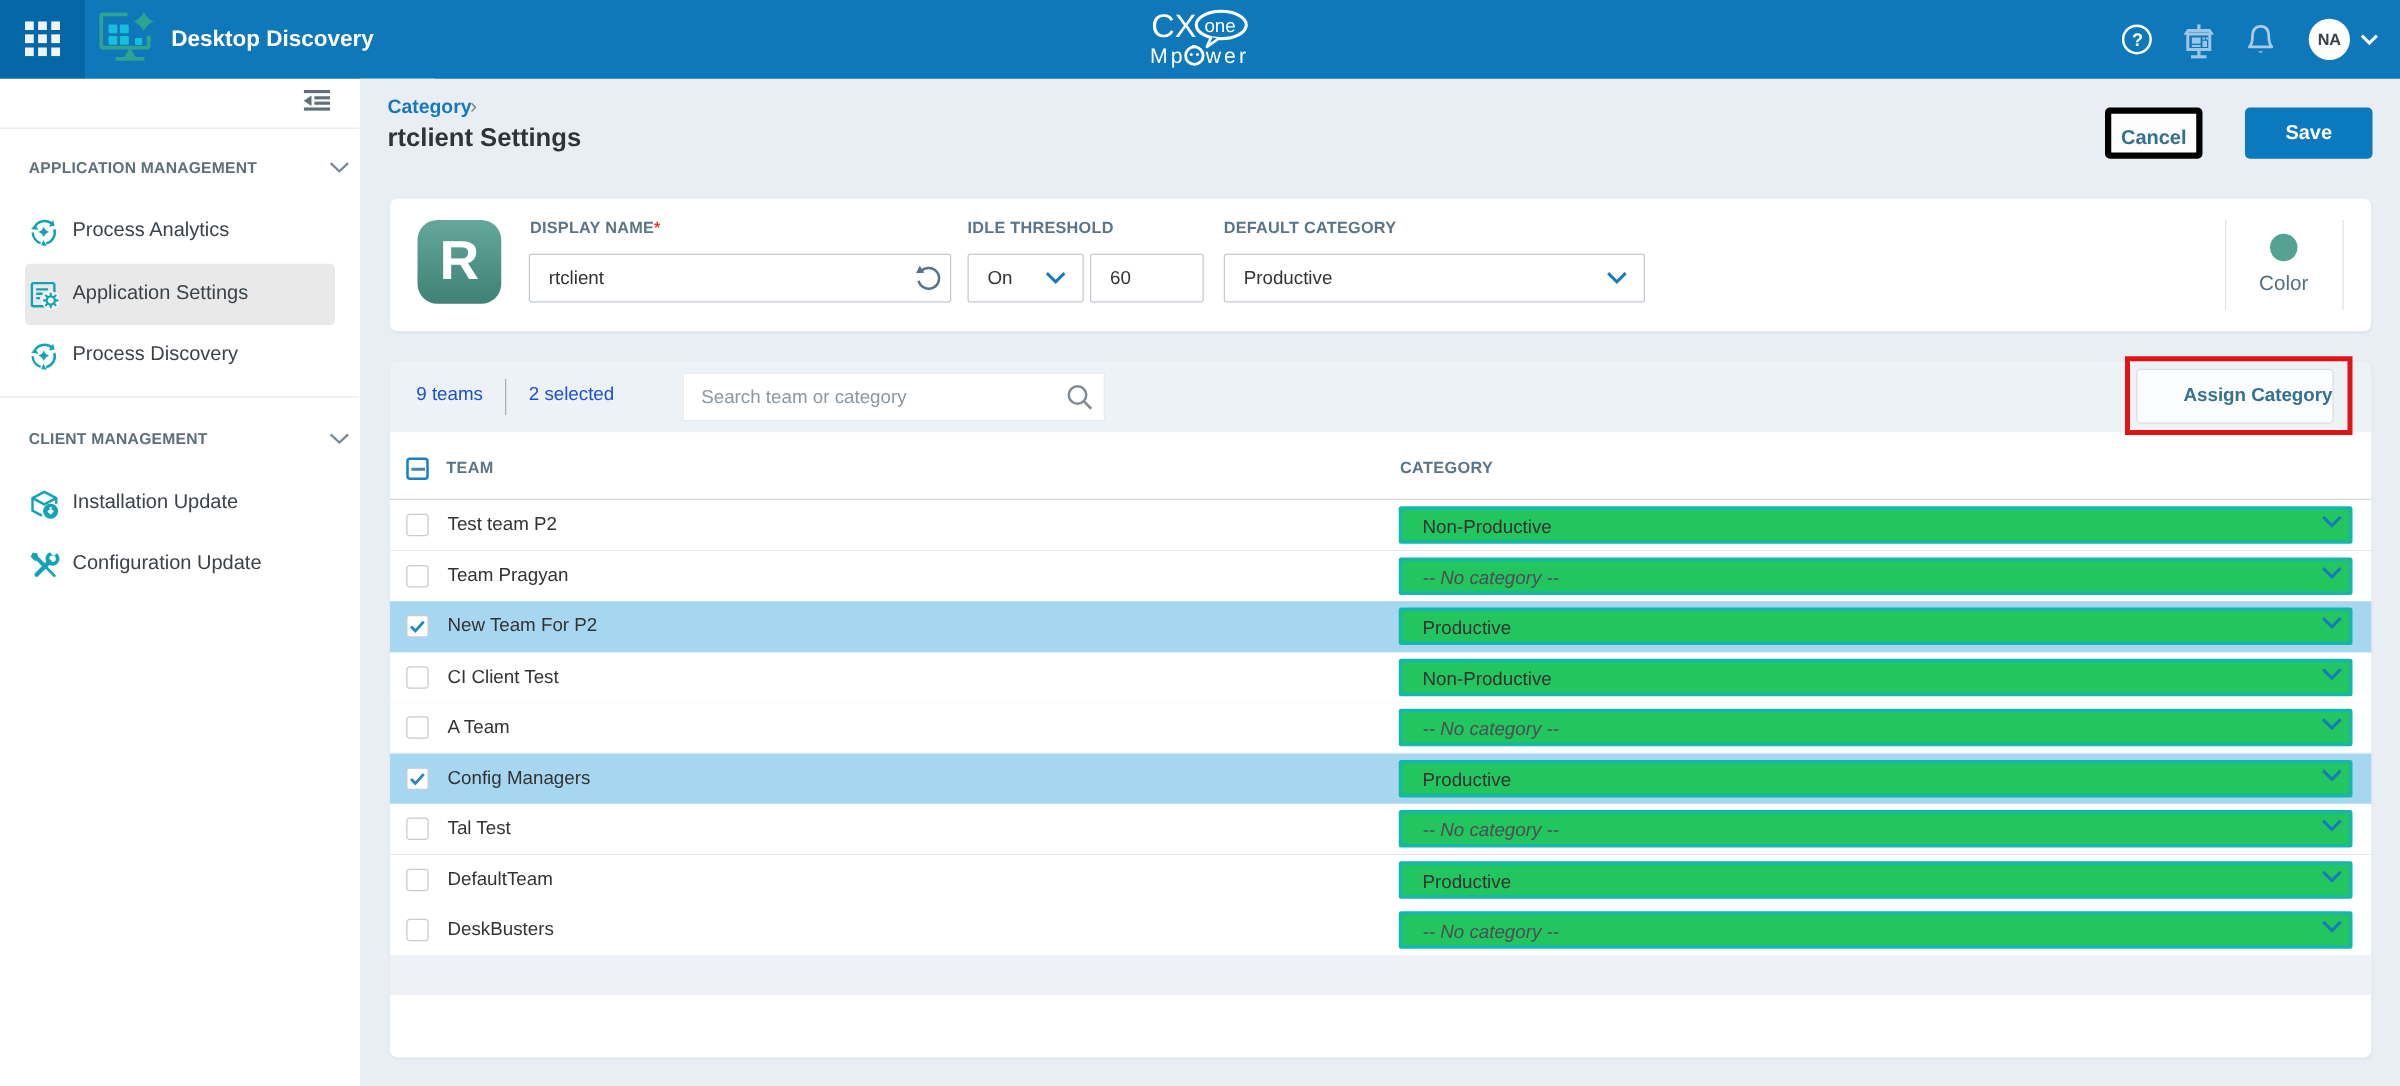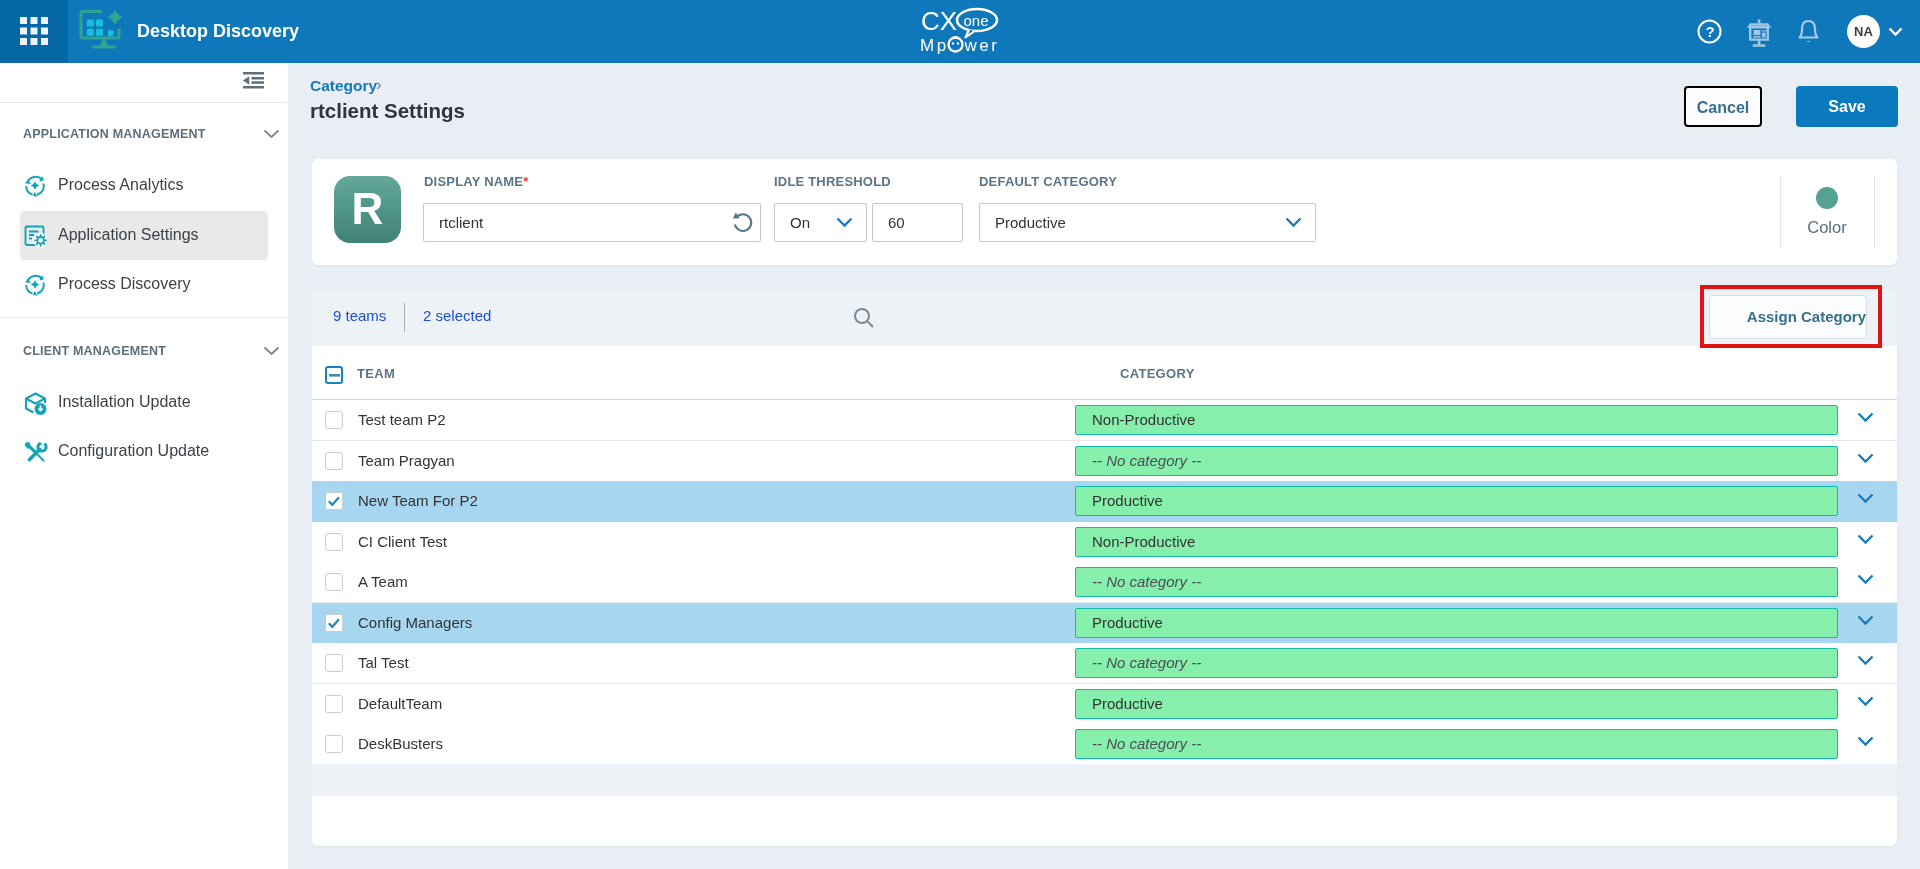--- a/index.html
+++ b/index.html
@@ -16,21 +16,21 @@
 .sb-div{position:absolute;left:0;width:287px;height:1px;background:#e6e9eb}
 .sb-sec{position:absolute;left:23px;font-size:12.5px;font-weight:bold;color:#5c6f7c;letter-spacing:.2px}
 .sb-item{position:absolute;left:58px;font-size:16px;color:#3b4248}
 .sb-sel{position:absolute;left:20px;width:248px;height:49px;background:#e9e9e9;border-radius:4px}
 
 .main{position:absolute;left:288px;top:63px;width:1632px;height:806px;background:#e9eef5}
 .crumb{position:absolute;left:22px;top:14px;font-size:15.5px;font-weight:bold;color:#1779bd}
 .crumb-gt{position:absolute;left:88px;top:12px;font-size:17px;color:#7d8790}
 .title{position:absolute;left:22px;top:36px;font-size:20.5px;font-weight:bold;color:#2f3439}
 .btn{position:absolute;top:23px;height:41px;border-radius:4px;font-size:16px;font-weight:bold;text-align:center;line-height:39px}
-.btn-cancel{left:1396px;width:78px;background:#fdfdfe;border:2px solid #000000;color:#35708e}
+.btn-cancel{left:1396px;width:78px;background:#fdfdfe;border:5px solid #000000;color:#35708e}
 .btn-save{left:1508px;width:102px;background:#0b79bd;color:#fff;line-height:41px}
 
 .card1{position:absolute;left:24px;top:96px;width:1585px;height:106px;background:#fff;border-radius:6px;box-shadow:0 1px 2px rgba(0,0,0,.05)}
 .ravatar{position:absolute;left:22px;top:17px;width:67px;height:67px;border-radius:16px;background:linear-gradient(#63a89b,#3f8175);color:#fff;font-size:44px;font-weight:bold;text-align:center;line-height:65px}
 .flabel{position:absolute;top:15px;font-size:13px;font-weight:bold;color:#5a7488;letter-spacing:.2px}
 .red{color:#e03c3c}
 .finput{position:absolute;top:44px;height:39px;background:#fff;border:1px solid #c2cad1;border-radius:2px;font-size:15px;color:#333;line-height:37px;padding-left:15px}
 .vdiv{position:absolute;top:17px;width:1px;height:72px;background:#e0e4e8}
 .cdot{position:absolute;left:1504px;top:28px;width:22px;height:22px;border-radius:50%;background:#55a292}
 .clabel{position:absolute;left:1475px;top:59px;width:80px;text-align:center;font-size:16.5px;color:#54707f}
@@ -41,21 +41,21 @@
 .tb-sep{position:absolute;left:92px;top:13px;width:1px;height:29px;background:#a7b0b8}
 .search{position:absolute;left:234px;top:8px;width:338px;height:39px;background:#fff;border:1px solid #e6eaee;font-size:15px;color:#8d97a0;line-height:37px;padding-left:14px}
 .assignbtn{position:absolute;left:1397px;top:5px;width:158px;height:44px;background:#fbfcfd;border:1px solid #d9dee3;border-radius:4px;font-size:15px;font-weight:bold;color:#35708e;text-align:right;line-height:42px}
 .redrect{position:absolute;left:1388px;top:-5px;width:182px;height:63px;border:4px solid #e11414;z-index:5}
 .thead{position:absolute;left:0;top:56px;width:1585px;height:54px;background:#fff;border-bottom:1px solid #d2d8dd}
 .thlabel{position:absolute;font-size:13px;font-weight:bold;color:#5a7488;letter-spacing:.3px;top:20px}
 .row{position:absolute;left:0;width:1585px;height:41px;border-bottom:1px solid #e6e9eb;background:#fff}
 .row.sel{background:#a7d6f1;border-bottom:1px solid #a7d6f1}
 .rname{position:absolute;left:46px;top:11px;font-size:15px;color:#333}
 .cb{position:absolute;left:13px;top:11px;width:18px;height:18px;background:#fff;border:1px solid #c6ccd2;border-radius:3px}
-.dd{position:absolute;left:763px;top:5px;width:763px;height:30px;background:#86efac;border:1px solid #14b8a6;border-radius:2px;font-size:15px;color:#333;line-height:28px;padding-left:16px}
+.dd{position:absolute;left:807px;top:5px;width:763px;height:30px;background:#22c55e;border:3px solid #14b8a6;border-radius:2px;font-size:15px;color:#333;line-height:28px;padding-left:16px}
 .dd .it{font-style:italic;color:#4a4f54}
 .footband{position:absolute;left:0;top:474px;width:1585px;height:32px;background:#eef2f7}
 .pag{position:absolute;left:0;top:506px;width:1585px;height:50px;background:#fff;border-top:1px solid #e4e7ea;border-radius:0 0 6px 6px}
 .pag-txt{position:absolute;top:16px;font-size:14.5px;color:#333}
 .pag-input{position:absolute;left:141px;top:13px;width:72px;height:29px;border:1px solid #c2cad1;background:#fff;text-align:center;font-size:14.5px;color:#333;line-height:27px}
 </style>
 </head>
 <body>
 
 <div class="topbar">
@@ -255,20 +255,21 @@
     <div class="vdiv" style="left:1562px"></div>
     <div class="cdot"></div>
     <div class="clabel">Color</div>
   </div>
 
   <div class="card2">
     <div class="toolbar">
       <div class="tb-count" style="left:21px">9 teams</div>
       <div class="tb-sep"></div>
       <div class="tb-count" style="left:111px">2 selected</div>
+      <div class="search">Search team or category</div>
       <svg class="abs" style="left:541px;top:17px" width="22" height="22" viewBox="0 0 22 22">
         <circle cx="9" cy="9" r="7" fill="none" stroke="#7f8a93" stroke-width="2"></circle>
         <path d="M14.5 14.5 L20 20" stroke="#7f8a93" stroke-width="2"></path>
       </svg>
       <div class="redrect"></div>
       <div class="assignbtn">Assign Category</div>
     </div>
     <div class="thead">
       <div class="cb" style="top:20px;border:2px solid #1582c5"></div>
       <svg class="abs" style="left:16.5px;top:28px" width="11" height="2.6">

